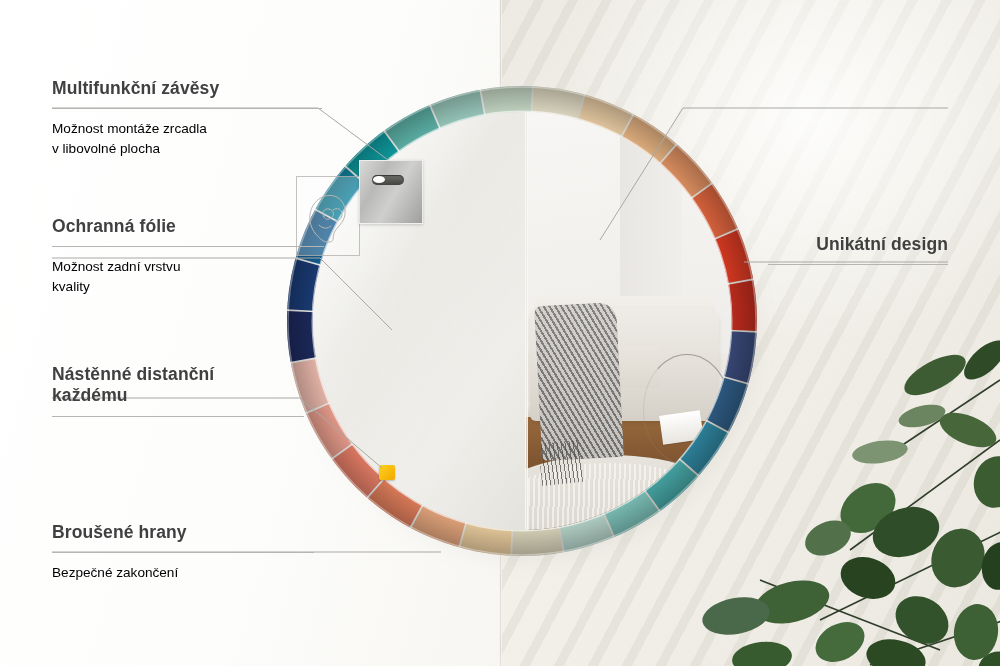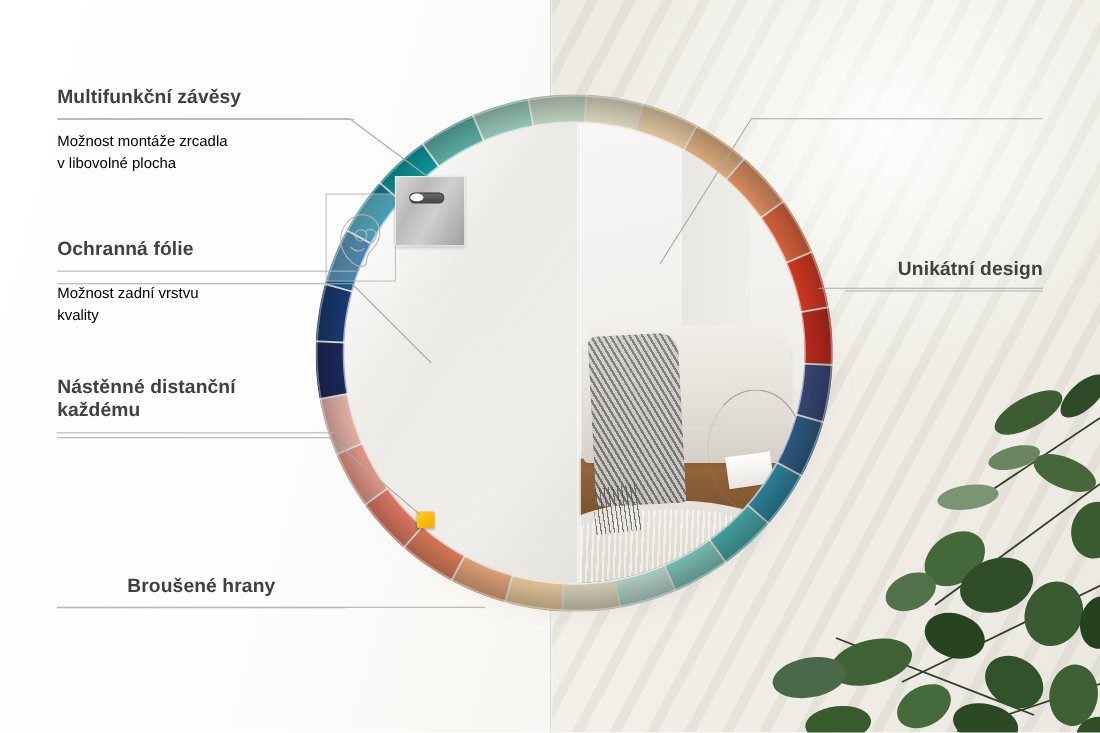--- a/index.html
+++ b/index.html
@@ -269,31 +269,34 @@
 
   <div class="callout c-left" style="top:216px;width:272px;">
     <h3>Ochranná fólie</h3>
     <div class="rule"></div>
     <p>
       <span>Možnost zadní vrstvu</span><br>
       <span>kvality</span>
     </p>
   </div>
 
-  <div class="callout c-left" style="top:341px;width:252px;">
+  <div class="callout c-left" style="top:364px;width:252px;">
     <h3>
       <span>Nástěnné distanční</span><br>
       <span>každému</span>
     </h3>
     <div class="rule"></div>
   </div>
 
-  <div class="callout c-left" style="top:522px;width:262px;text-align:center;">
+  <div class="callout c-left" style="top:522px;width:262px;">
     <h3>Broušené hrany</h3>
     <div class="rule"></div>
+    <p>
+      <span>Bezpečné zakončení</span>
+    </p>
   </div>
 
 
   <div class="callout c-right" style="left:768px;top:216px;width:180px;margin-top:18px;">
     <h3>Unikátní design</h3>
     <div class="rule"></div>
   </div>
 
   <svg class="plant" viewBox="0 0 310 350">
     <g stroke="#2f3d2a" stroke-width="1.6" fill="none">

